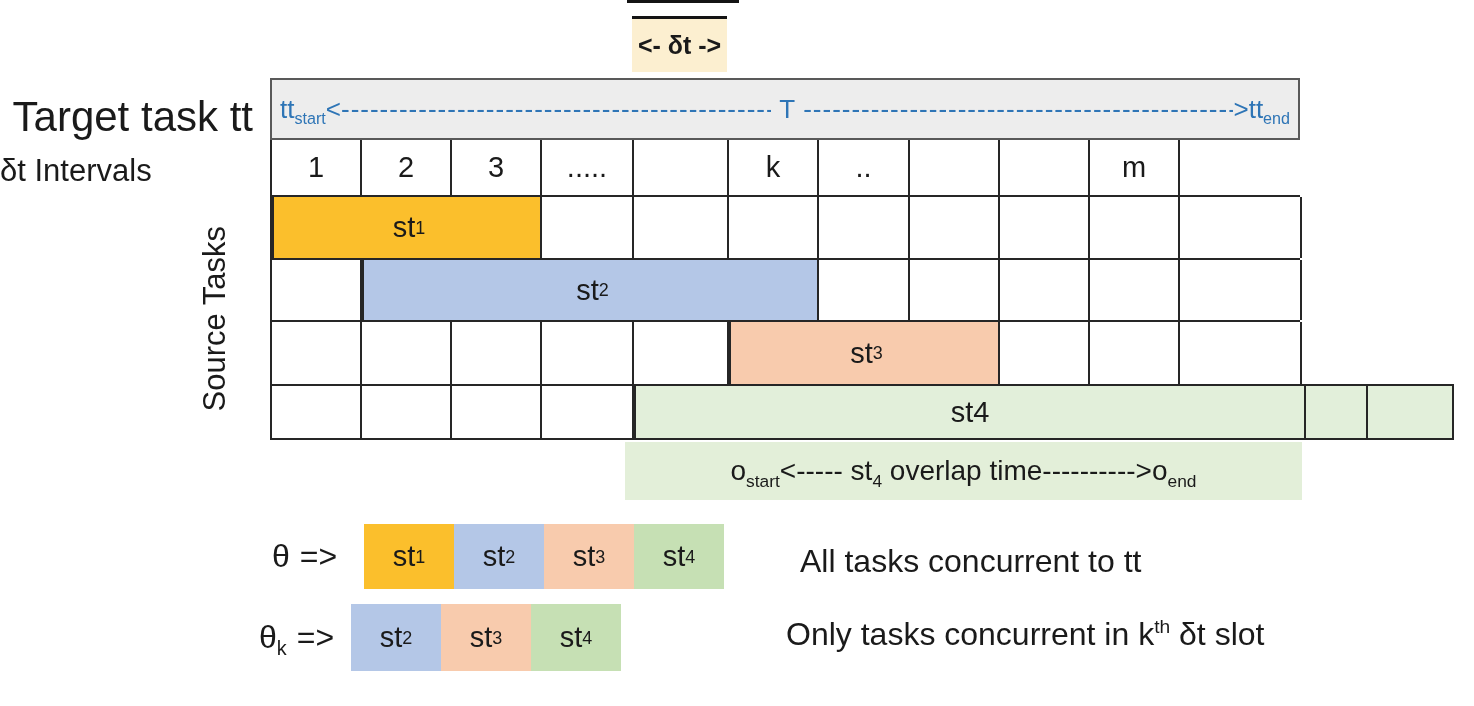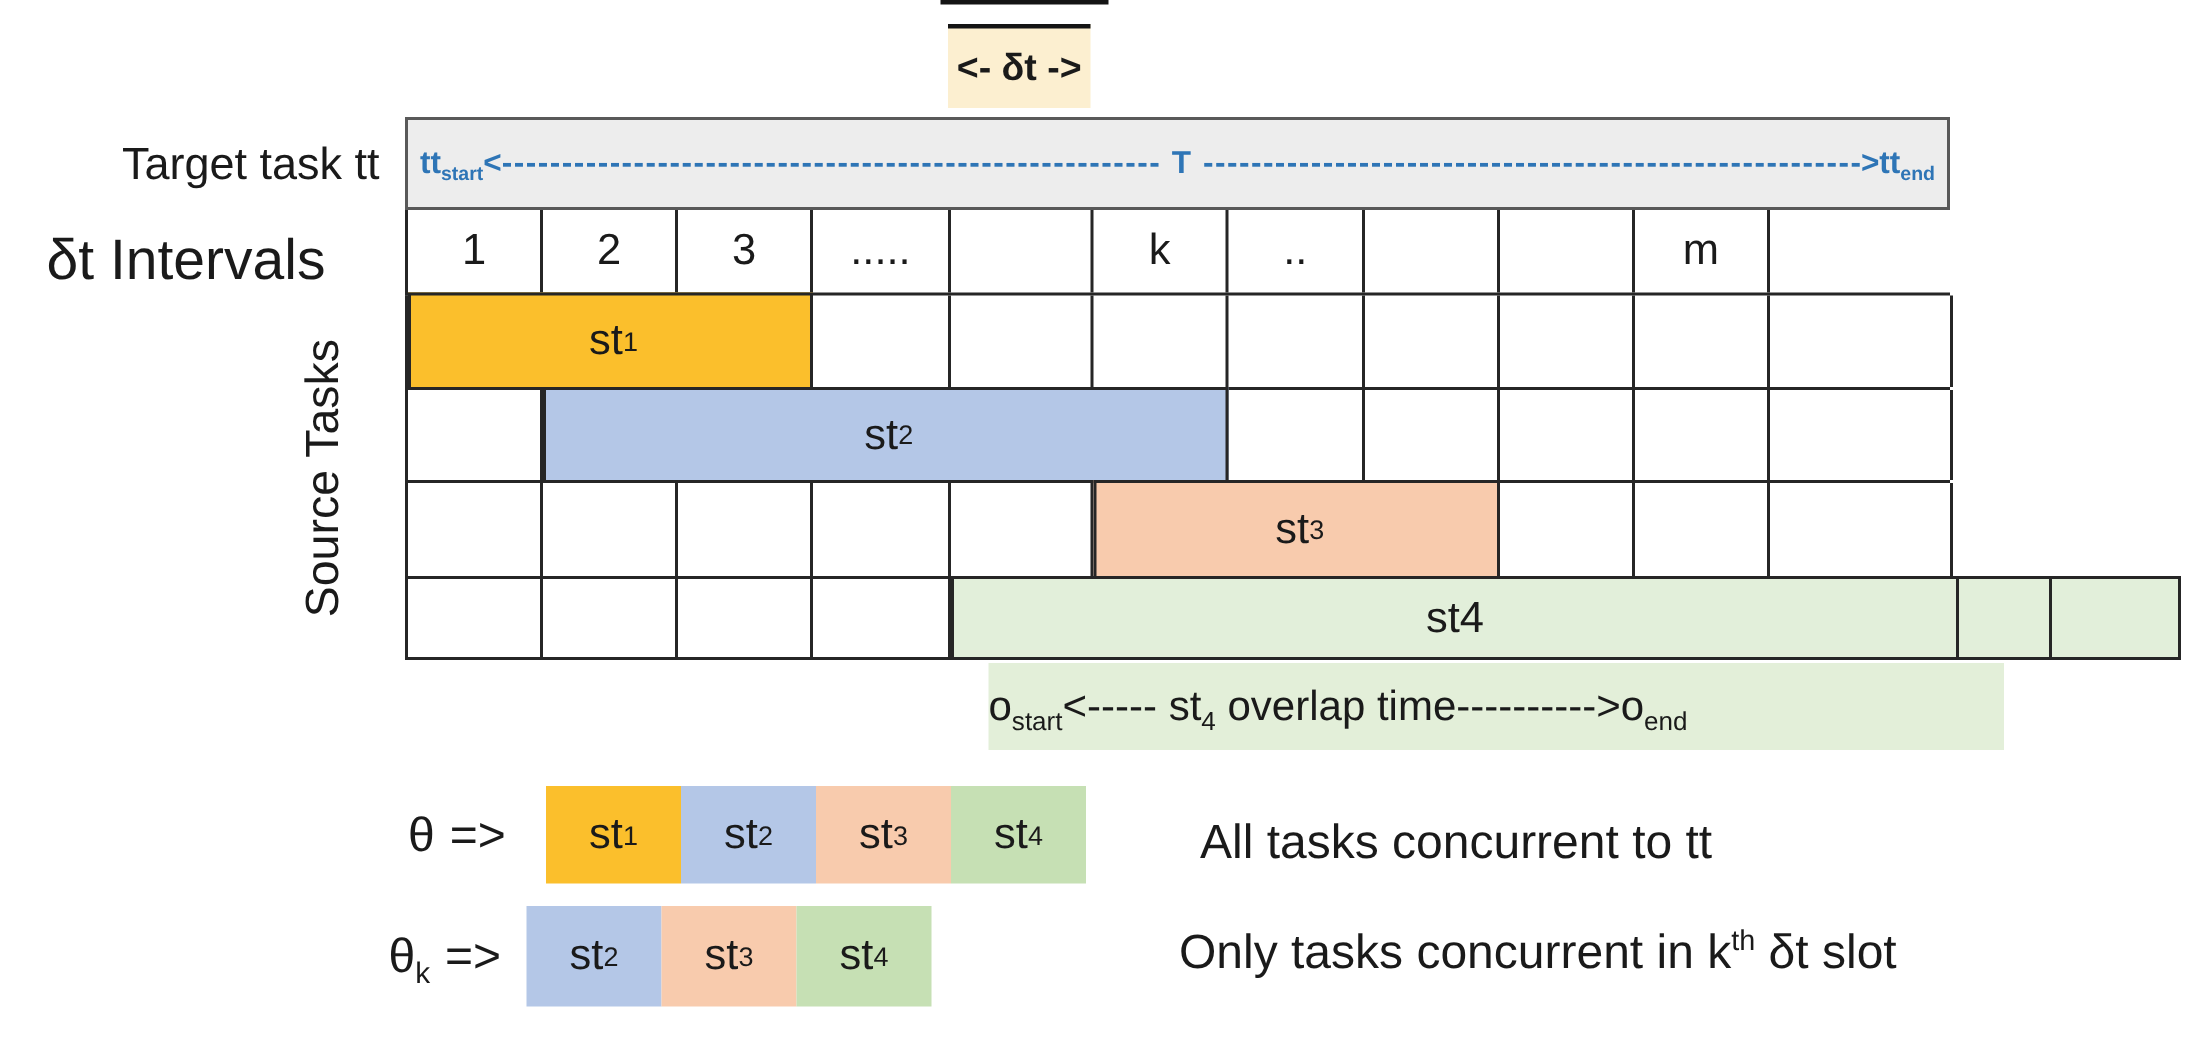--- a/index.html
+++ b/index.html
@@ -8,48 +8,48 @@
   sub{font-size:62%;line-height:0;}
   sup{font-size:60%;line-height:0;}
 
   
   .topline{position:absolute;left:627px;top:0;width:112px;height:3px;background:#141414;}
   .delta{position:absolute;left:632px;top:16px;width:95px;height:56px;background:#FCEFD0;
          border-top:3px solid #141414;display:flex;align-items:center;justify-content:center;
          font-weight:bold;font-size:25px;box-sizing:border-box;}
 
   
-  .lbl-target{position:absolute;left:0;top:93px;width:253px;text-align:right;font-size:30px;white-space:nowrap;}
-  .lbl-intervals{position:absolute;left:0;top:153px;width:248px;text-align:center;font-size:38px;white-space:nowrap;}
+  .lbl-target{position:absolute;left:0;top:93px;width:253px;text-align:right;font-size:42px;white-space:nowrap;}
+  .lbl-intervals{position:absolute;left:0;top:153px;width:248px;text-align:left;font-size:31px;white-space:nowrap;}
   .lbl-source{position:absolute;left:190px;top:197px;width:50px;height:243px;
               display:flex;align-items:center;justify-content:center;}
   .lbl-source span{writing-mode:vertical-rl;transform:rotate(180deg);font-size:31px;white-space:nowrap;}
 
   
   .table{position:absolute;left:270px;top:78px;width:1030px;}
   .target-row{box-sizing:border-box;height:62px;background:#EDEDED;border:2px solid #595959;
-              display:flex;align-items:center;padding:0 8px;font-weight:bold;font-size:21px;
+              display:flex;align-items:center;padding:0 8px;font-weight:normal;font-size:26px;
               color:#2E75B6;white-space:nowrap;overflow:hidden;}
   .target-row .dashfill{flex:1;overflow:hidden;letter-spacing:1px;}
   .target-row .tmid{margin:0 8px;}
   .grid{display:grid;grid-template-columns:90px 90px 90px 92px 95px 90px 91px 90px 90px 90px 122px;
         box-sizing:border-box;border-left:2px solid #262626;border-bottom:2px solid #262626;
         position:relative;}
   .cell{border-right:2px solid #262626;box-sizing:border-box;height:100%;
         display:flex;align-items:center;justify-content:center;font-size:29px;}
   .intervals{height:57px;}
   .r1{height:63px;} .r2{height:62px;} .r3{height:64px;} .r4{height:54px;}
   .bar{position:absolute;top:-2px;bottom:-2px;box-sizing:border-box;border:2px solid #262626;
        z-index:2;font-size:29px;}
   .bar .lab{position:absolute;left:0;top:0;bottom:0;display:flex;align-items:center;justify-content:center;}
   .bar .divider{position:absolute;top:0;bottom:0;width:2px;background:#262626;}
 
   
   .overlap{position:absolute;left:355px;top:364px;width:677px;height:58px;background:#E3EFD9;
-           display:flex;align-items:center;font-size:28px;white-space:pre;z-index:1;margin-left:34px;}
+           display:flex;align-items:center;justify-content:center;font-size:28px;white-space:pre;z-index:1;}
 
   
   .legend-row{position:absolute;display:flex;align-items:center;}
   #lr1{left:272px;top:524px;height:65px;}
   #lr2{left:259px;top:604px;height:67px;}
   .lsym{width:92px;font-size:32px;white-space:pre;display:flex;align-items:center;}
   .lsym .arr{margin-left:10px;}
   .legend-boxes{display:flex;height:100%;}
   .lbox{width:90px;height:100%;display:flex;align-items:center;justify-content:center;font-size:29px;}
   .caption{position:absolute;font-size:32px;white-space:pre;}

